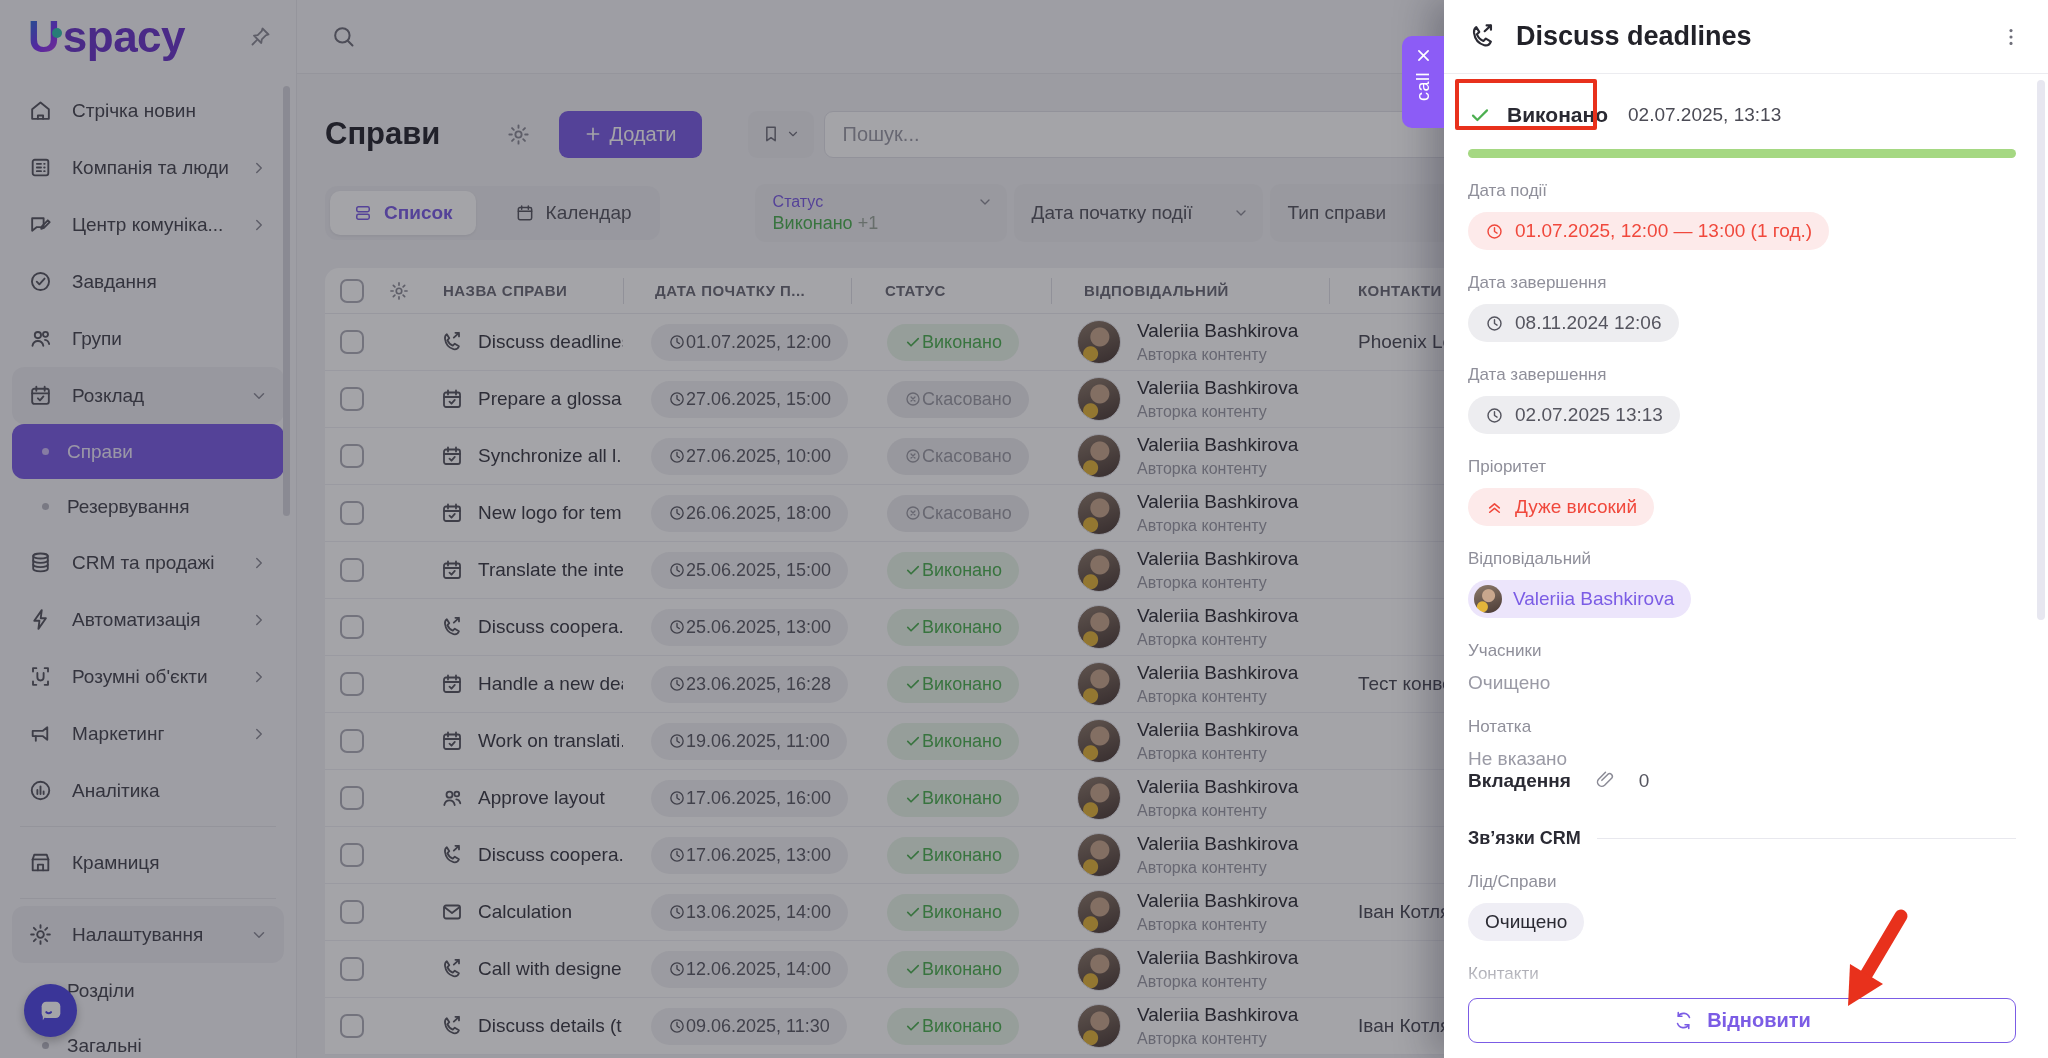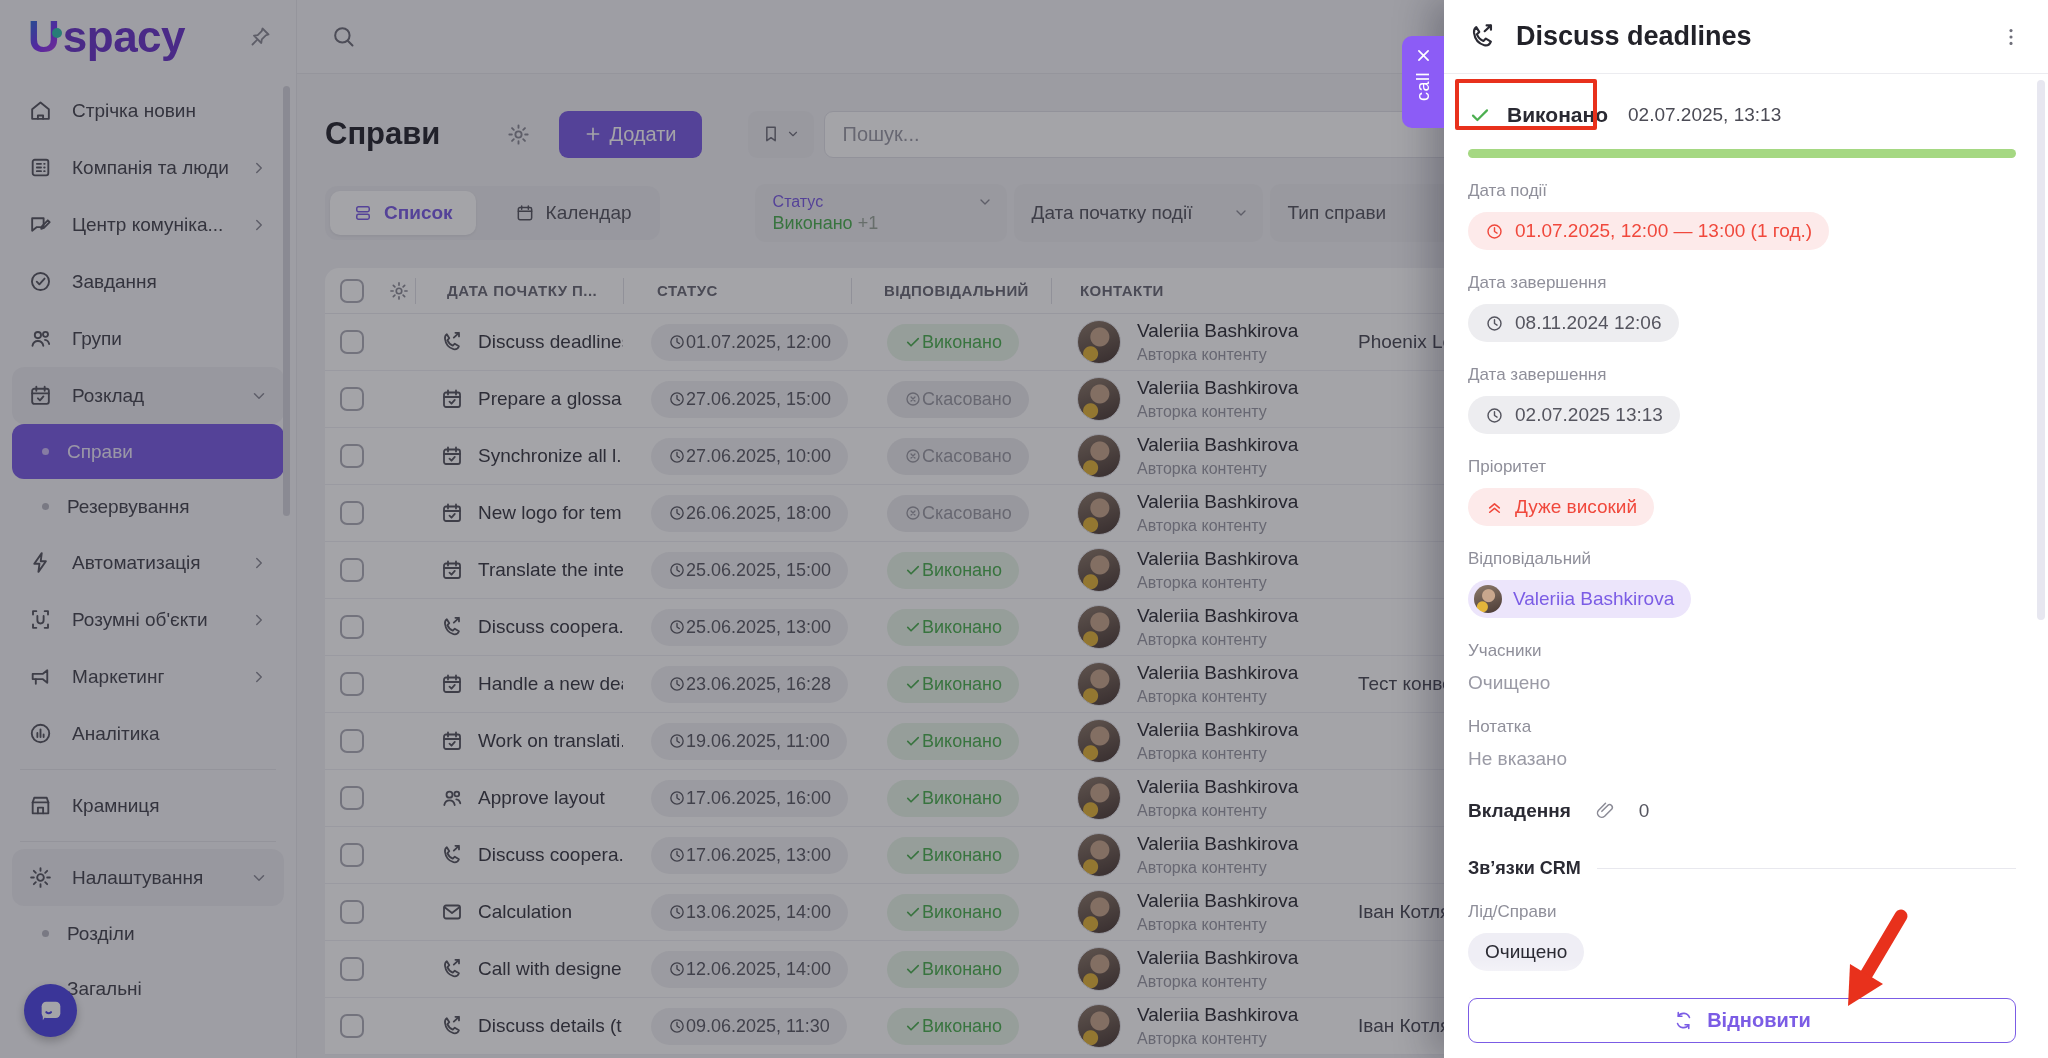--- a/index.html
+++ b/index.html
@@ -125,21 +125,21 @@
   .ppill .icon{width:19px;height:19px}
   .ppill.red{background:var(--danger-bg);color:var(--danger)}
   .ppill.gray{background:#ededf0;color:#55555f}
   .ppill.purple{background:#ece5fb;color:var(--accent);padding-left:6px;cursor:pointer}
   .ppill.lav{background:#efeef5;color:#2a2a33}
   .p-avatar{width:28px;height:28px;border-radius:50%;flex:none;
     background:radial-gradient(circle at 30% 78%, #e3b53a 0 5px, rgba(0,0,0,0) 6px),
                radial-gradient(circle at 52% 38%, #c9a78d 0 6px, rgba(0,0,0,0) 7px),
                linear-gradient(160deg,#8d7a6a,#4a3a35)}
   .plain-val{font-size:19px;color:#9a9aa5}
-  .attach-row{display:flex;align-items:center;gap:24px;margin-top:30px;font-size:19px}
+  .attach-row{display:flex;align-items:flex-start;gap:24px;font-size:19px}
   .attach-label{font-weight:700;color:#2a2a33}
   .clip-ic{width:20px;height:20px;color:#8a8a95}
   .attach-count{color:#55555f}
   .crm-head{display:flex;align-items:center;gap:16px;margin-top:36px}
   .crm-title{font-size:18px;font-weight:700;color:#2a2a33;white-space:nowrap}
   .crm-line{flex:1;height:1px;background:#e8e8ee}
   .contact-card{margin-top:12px;background:#f6f6fa;border-radius:12px;padding:15px;width:524px;height:80px}
   .contact-pill{display:inline-flex;align-items:center;gap:11px;height:42px;padding:0 18px 0 6px;border-radius:21px;background:#eceaf2;font-size:19px;color:#2f2f38;cursor:pointer}
   .initials{width:31px;height:31px;border-radius:50%;background:#b3b3bd;color:#fff;font-size:13px;display:flex;align-items:center;justify-content:center;font-weight:700}
   .p-foot{position:absolute;left:0;bottom:0;width:604px;height:98px;background:linear-gradient(to bottom, rgba(255,255,255,0), #fff 40%);display:flex;align-items:flex-end;padding:0 32px 15px 24px;z-index:5}
@@ -241,20 +241,36 @@
           </svg>
         </span>
       </div>
       <div class="nav-sub active">
         <span class="dot"></span>
         <span class="nav-label">Справи</span>
       </div>
       <div class="nav-sub">
         <span class="dot"></span>
         <span class="nav-label">Резервування</span>
+      </div>
+      <div class="nav-item">
+        <span class="icon nav-ic">
+          <svg viewBox="0 0 24 24">
+            <ellipse cx="12" cy="5.8" rx="7" ry="2.4"></ellipse>
+            <path d="M5 5.8v4.1c0 1.3 3.1 2.4 7 2.4s7-1.1 7-2.4V5.8"></path>
+            <path d="M5 9.9v4.1c0 1.3 3.1 2.4 7 2.4s7-1.1 7-2.4V9.9"></path>
+            <path d="M5 14v4.1c0 1.3 3.1 2.4 7 2.4s7-1.1 7-2.4V14"></path>
+          </svg>
+        </span>
+        <span class="nav-label">CRM та продажі</span>
+        <span class="icon nav-chev">
+          <svg viewBox="0 0 24 24">
+            <path d="M9 6l6 6-6 6" style="stroke-width:2"></path>
+          </svg>
+        </span>
       </div>
       <div class="nav-item">
         <span class="icon nav-ic">
           <svg viewBox="0 0 24 24">
             <path d="M13.2 3 6 13.2h5L10 21l7.2-10.2h-5z"></path>
           </svg>
         </span>
         <span class="nav-label">Автоматизація</span>
         <span class="icon nav-chev">
           <svg viewBox="0 0 24 24">
@@ -430,20 +446,21 @@
       <div class="thead">
         <div class="hc h-check">
           <span class="checkbox"></span>
           <span class="icon hgear">
               <svg viewBox="0 0 24 24">
                 <circle cx="12" cy="12" r="3"></circle>
                 <path d="M12 3.2v2.4M12 18.4v2.4M3.2 12h2.4M18.4 12h2.4M5.8 5.8l1.7 1.7M16.5 16.5l1.7 1.7M18.2 5.8l-1.7 1.7M7.5 16.5l-1.7 1.7"></path>
               </svg>
             </span>
         </div>
+        <div class="hc h-name">НАЗВА СПРАВИ</div>
         <div class="hc h-date sep">ДАТА ПОЧАТКУ П...</div>
         <div class="hc h-status sep">СТАТУС</div>
         <div class="hc h-owner sep">ВІДПОВІДАЛЬНИЙ</div>
         <div class="hc h-contact sep">КОНТАКТИ</div>
       </div>
       <div>
           <div class="trow">
     <div class="c-check">
               <span class="checkbox"></span>
             </div>

